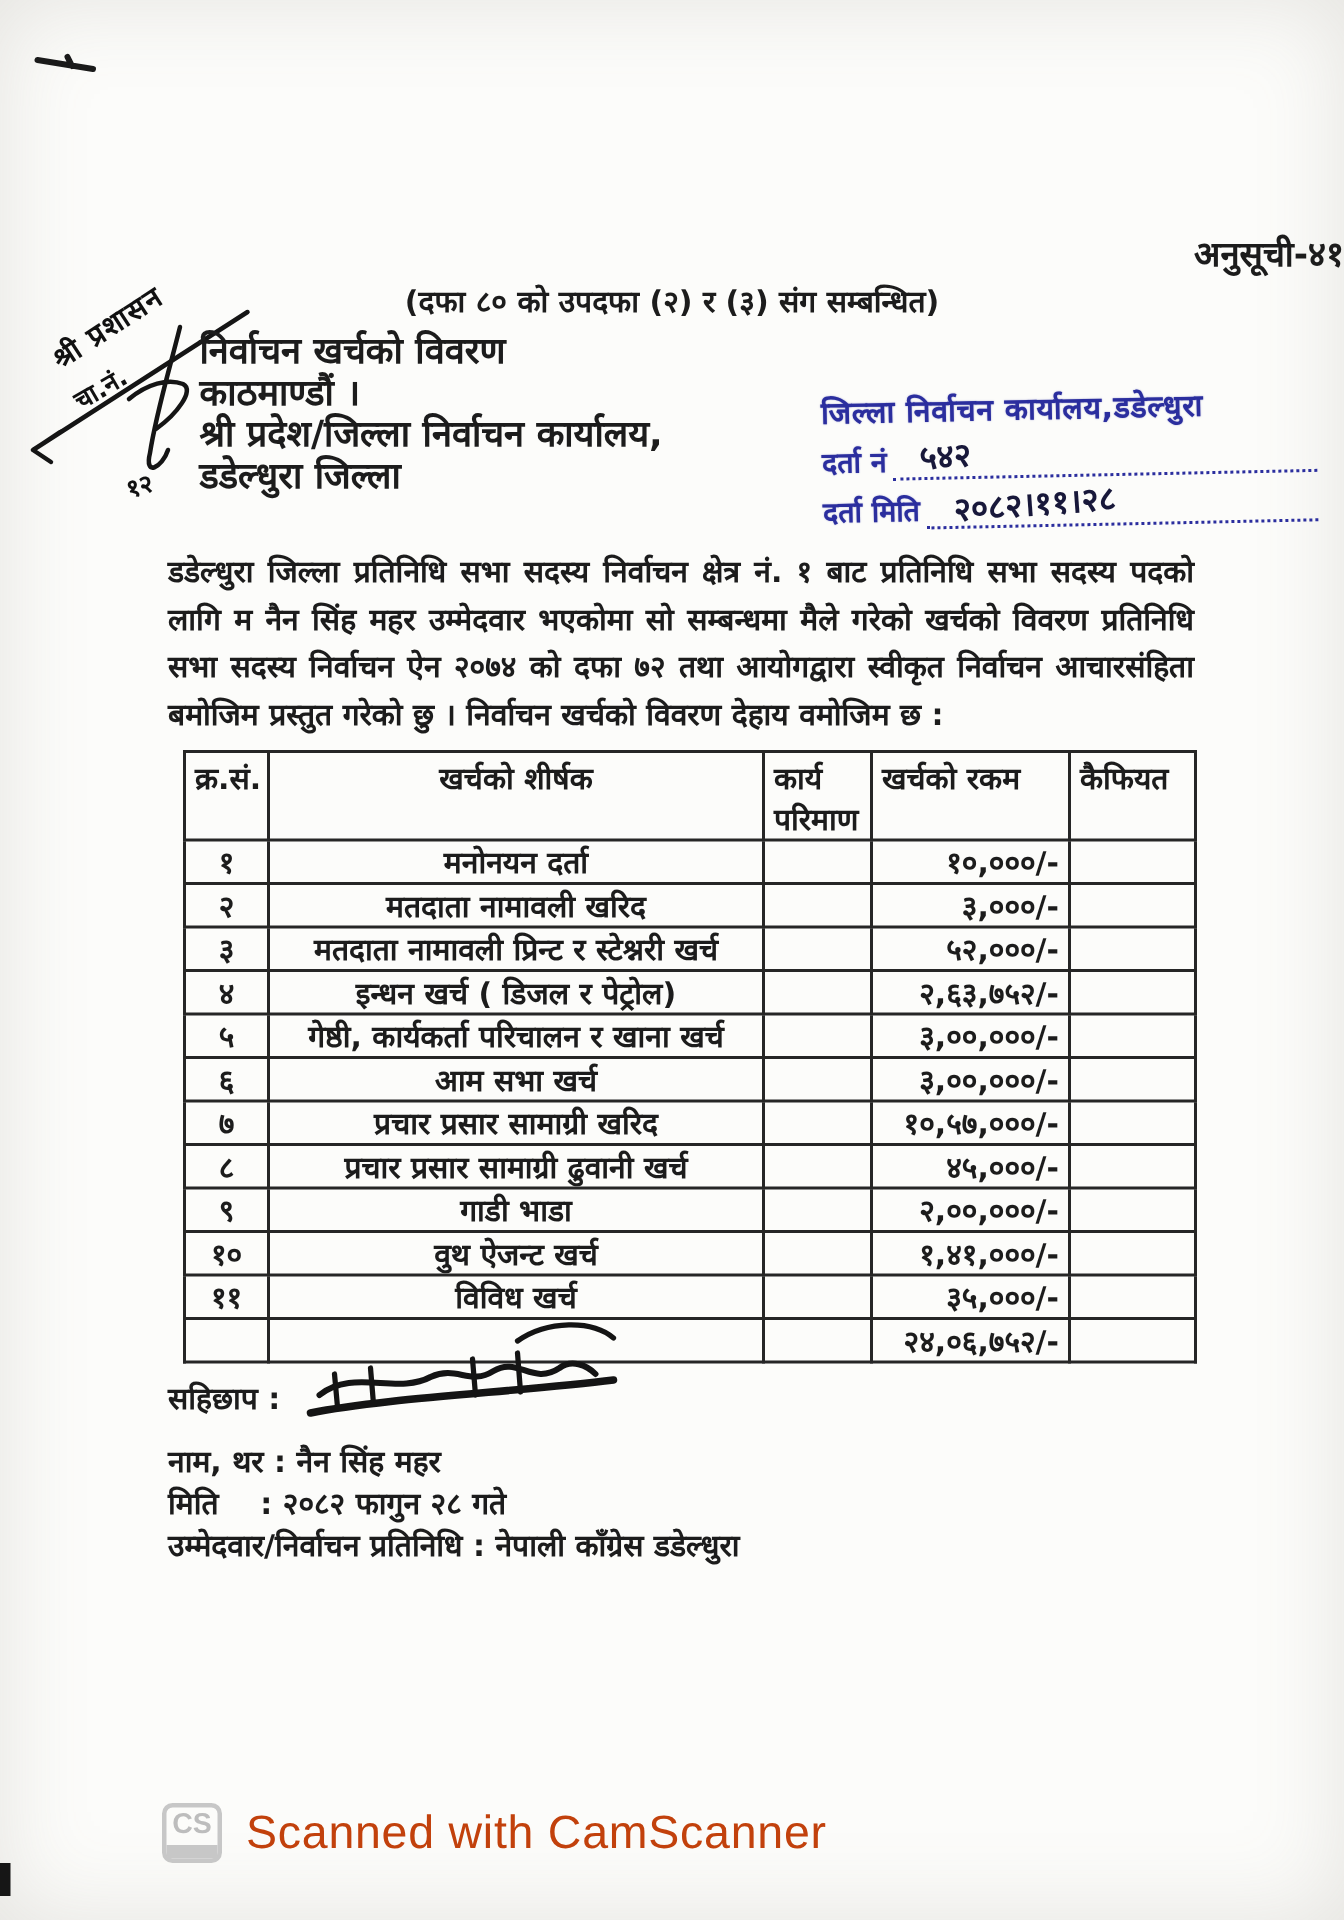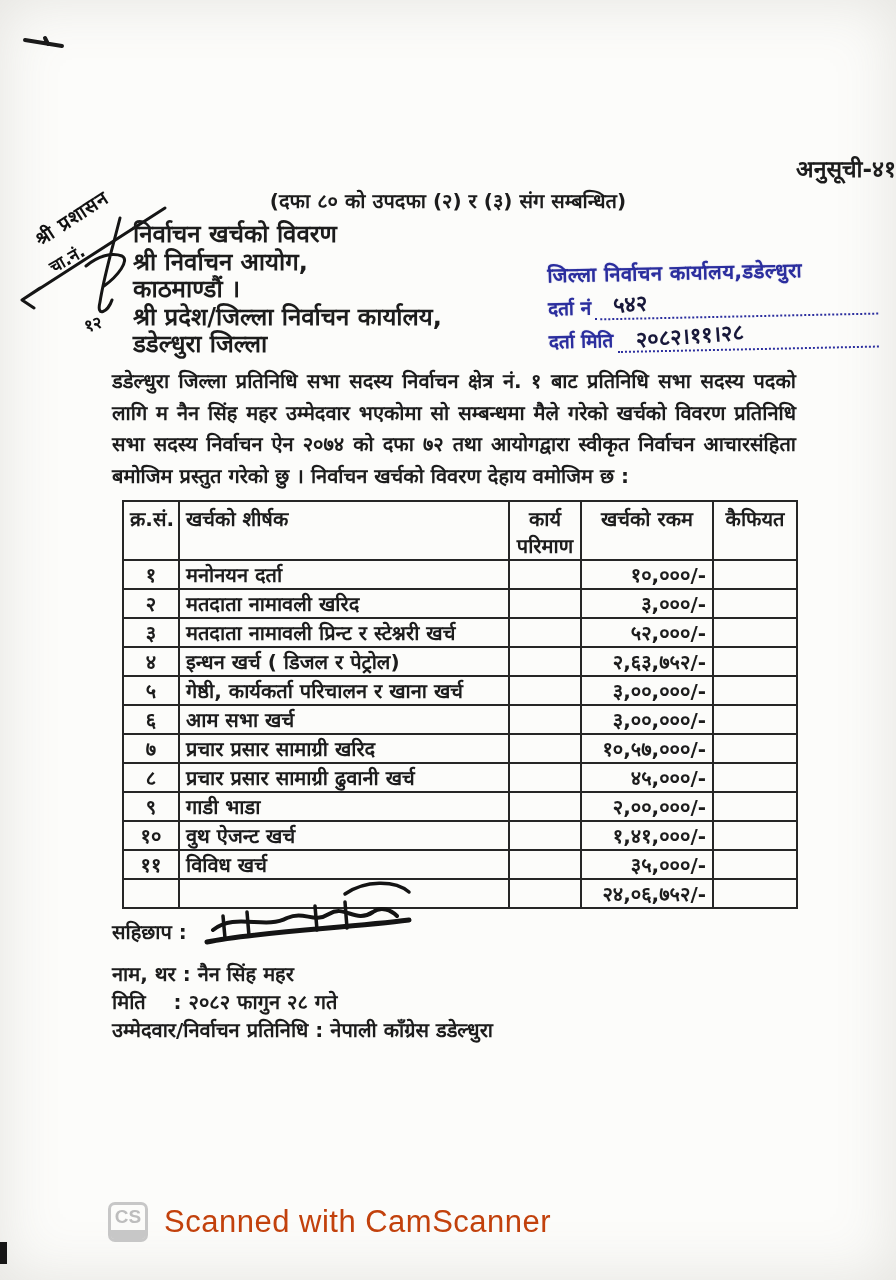--- a/index.html
+++ b/index.html
@@ -33,22 +33,22 @@
   .stamp .hw-val { position:absolute; left:18px; top:-10px; color:#18183a; font-size:22px; transform:rotate(-3deg); text-shadow:none; white-space:nowrap; }
 
   .bodytext { position:absolute; left:112px; top:366px; width:684px; font-size:20px; font-weight:bold; line-height:31.5px; text-align:justify; }
 
   table.expense { position:absolute; left:122px; top:500px; width:674px; border-collapse:collapse; table-layout:fixed; font-size:20px; font-weight:bold; }
   table.expense th, table.expense td { border:2px solid #262626; padding:0 6px; overflow:hidden; white-space:nowrap; }
   table.expense th { font-weight:bold; vertical-align:top; padding-top:3px; height:49px; }
   table.expense td { height:27px; }
   .col-sn{width:56px}.col-title{width:330px}.col-qty{width:72px}.col-amt{width:132px}.col-rem{width:84px}
   th.h-sn, td.c-sn { text-align:center; padding-left:8px; }
-  th.h-title, td.c-title { text-align:left; padding-left:10px; }
-  th.h-qty, th.h-amt, th.h-rem { text-align:center; }
+  th.h-title, td.c-title { text-align:center; padding-left:10px; }
+  th.h-qty, th.h-amt, th.h-rem { text-align:left; }
   td.c-amt { text-align:right; padding-right:16px; }
 
   .seal-line { position:absolute; left:112px; top:918px; font-size:20px; font-weight:bold; }
   .sig-svg { position:absolute; left:195px; top:872px; pointer-events:none; }
 
   .footlines { position:absolute; left:112px; top:960px; font-size:20px; font-weight:bold; line-height:28px; }
 
   .scanfoot { position:absolute; left:108px; top:1202px; display:flex; align-items:center; }
   .cs-badge { width:40px; height:40px; border:3px solid #c7c7c7; border-radius:7px; position:relative; box-sizing:border-box; }
   .cs-badge .cs-txt { position:absolute; top:1px; left:0; width:100%; text-align:center; font-family:"Liberation Sans",sans-serif; font-weight:bold; font-size:19px; color:#bdbdbd; }
@@ -72,21 +72,20 @@
   <div class="mnote1 hw">श्री प्रशासन</div>
   <div class="mnote2 hw">चा.नं.</div>
   <div class="mnote3 hw">१२</div>
   <svg class="mark-svg" width="200" height="360" style="left:0;top:190px">
     <path d="M165 18 L22 110 M22 110 L40 98 M22 110 L34 118" stroke="#151515" stroke-width="3" stroke-linecap="round" fill="none"></path>
     <path d="M120 28 C112 60 104 86 100 112 M86 76 C98 66 112 62 122 66 C130 70 118 86 104 96 M100 112 C96 128 108 122 112 110" stroke="#151515" stroke-width="3" stroke-linecap="round" fill="none"></path>
   </svg>
 
   <div class="address">
     <div>निर्वाचन खर्चको विवरण</div>
-    <div>श्री निर्वाचन आयोग,</div>
     <div>काठमाण्डौं ।</div>
     <div>श्री प्रदेश/जिल्ला निर्वाचन कार्यालय,</div>
     <div>डडेल्धुरा जिल्ला</div>
   </div>
 
   <div class="stamp">
     <div class="office">जिल्ला निर्वाचन कार्यालय,डडेल्धुरा</div>
     <div class="line">
       <span>दर्ता नं</span>
       <span class="dotted">

